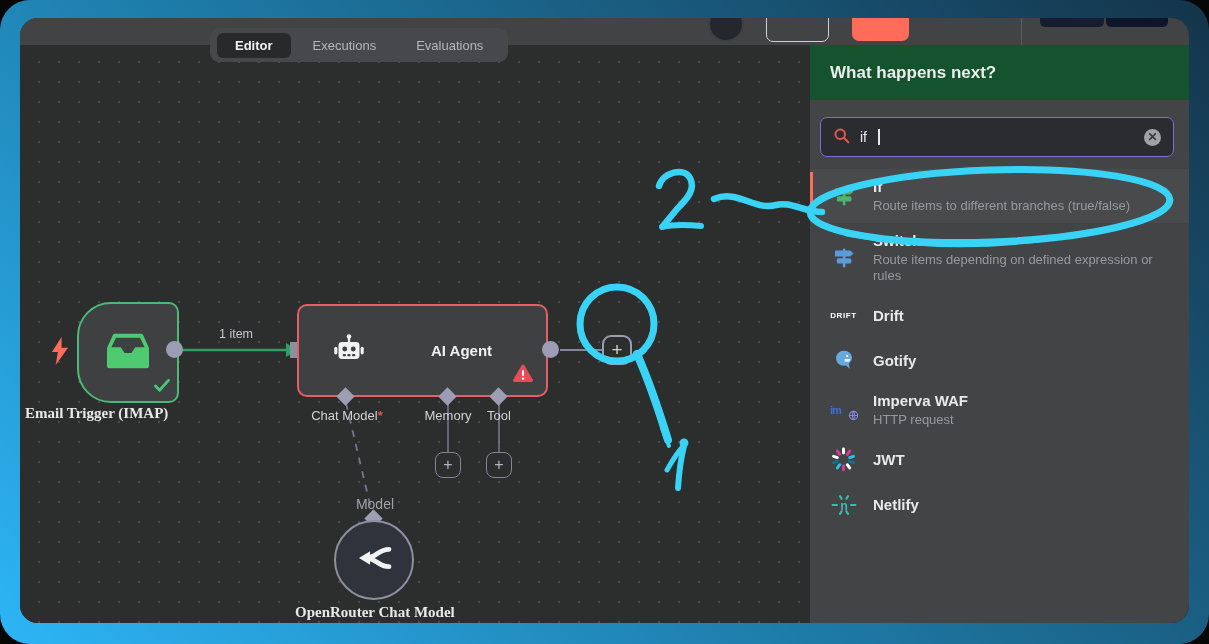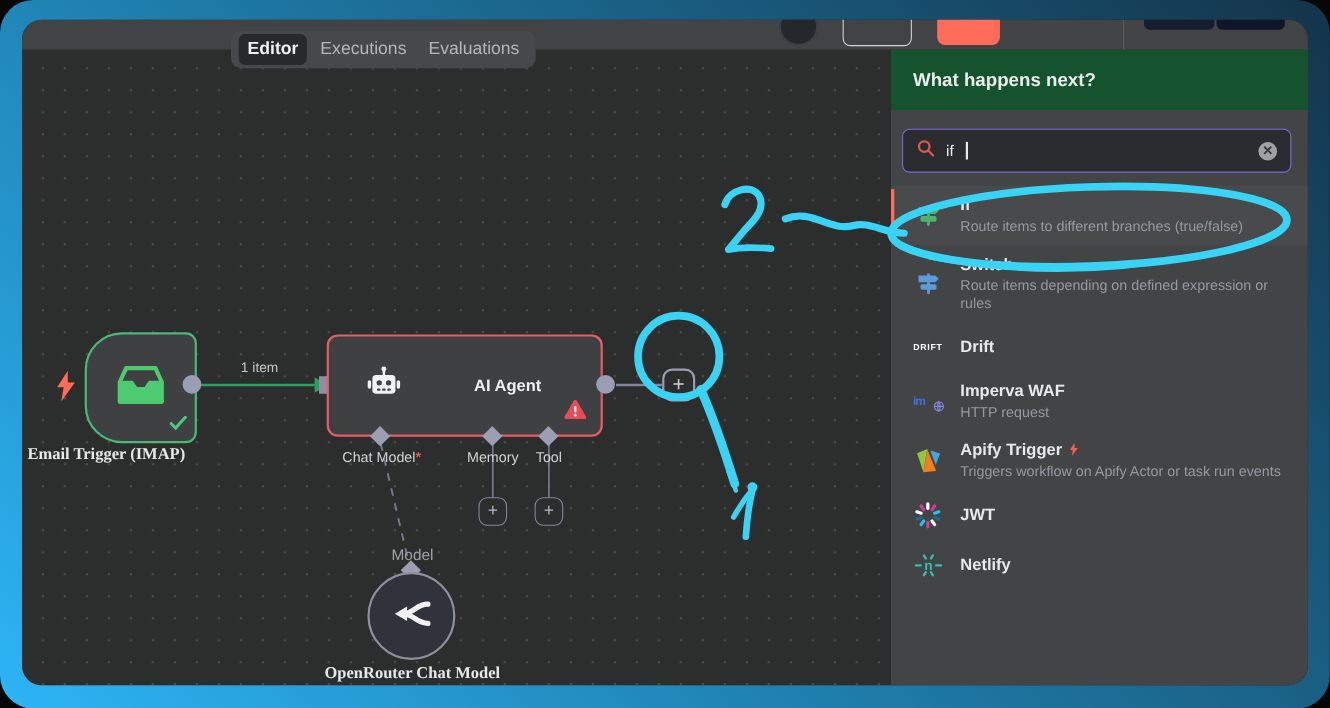--- a/index.html
+++ b/index.html
@@ -16,21 +16,21 @@
   .btn-outline{position:absolute;left:746px;top:-8px;width:61px;height:30px;border-radius:7px;
     border:1.6px solid #ced2d8;background:transparent;}
   .btn-primary{position:absolute;left:832px;top:-10px;width:57px;height:33px;border-radius:7px;
     background:#ff6d5a;}
   .topbar-divider{position:absolute;left:1001px;top:0;width:1px;height:27px;background:#5a5b5d;}
   .btn-dark-a{position:absolute;left:1020px;top:-15px;width:64px;height:24px;border-radius:5px;background:#161d2e;}
   .btn-dark-b{position:absolute;left:1086px;top:-15px;width:62px;height:24px;border-radius:5px;background:#10162a;}
   
   .tabstrip{position:absolute;left:190px;top:10px;height:34px;border-radius:9px;background:#47484b;
     display:flex;align-items:center;padding:0 7px;gap:4px;z-index:5;}
-  .tab{font-size:16px;color:#b5b6b9;padding:5px 8px;border-radius:6px;white-space:nowrap;cursor:pointer;}
+  .tab{font-size:13px;color:#b5b6b9;padding:5px 18px;border-radius:6px;white-space:nowrap;cursor:pointer;}
   .tab.active{background:#28292b;color:#f2f2f3;font-weight:bold;}
   
   .canvas{position:absolute;left:0;top:27px;right:0;bottom:0;background:#2c2d2d;
     background-image:radial-gradient(circle,#4b4b4b 1.1px,transparent 1.5px);
     background-size:20px 20px;background-position:9px 7px;}
   .wires{position:absolute;left:0;top:0;pointer-events:none;}
   .node-email{position:absolute;left:57px;top:257px;width:98px;height:97px;background:#3e4042;
     border:2px solid #4cb878;border-radius:34px 10px 10px 34px;display:flex;align-items:center;justify-content:center;}
   .node-email .check{position:absolute;right:7px;bottom:5px;}
   .node-agent{position:absolute;left:277px;top:259px;width:251px;height:93px;background:#3e4042;
@@ -240,48 +240,45 @@
           <div class="item">
             <span class="item-icon">
               <span class="drift-word">DRIFT</span>
             </span>
             <div>
               <div class="item-name">Drift</div>
             </div>
           </div>
           <div class="item">
             <span class="item-icon">
+              <svg width="26" height="26" viewBox="0 0 24 24">
+                <path fill="#66aadd" d="M12 2.6c4.2 0 7.3 2.7 7.3 6.4 0 2.3-1.1 4.1-2.8 5.2l.9 4.9-3.6-3c-.7.1-1.2.2-1.8.2-4.2 0-7.3-2.9-7.3-6.7S7.8 2.6 12 2.6z"></path>
+                <circle cx="14.9" cy="7.4" r="1" fill="#fff"></circle>
+                <path fill="#e9f2fa" d="M12.6 10.2h5.6l-1.5 2.4h-4.1z"></path>
+              </svg>
+            </span>
+            <div>
+              <div class="item-name">Gotify</div>
+            </div>
+          </div>
+          <div class="item">
+            <span class="item-icon">
               <span class="imp-wrap">
                 <span class="imp-text">im</span>
                 <span class="imp-globe"><svg width="11" height="11" viewBox="0 0 24 24">
                     <g stroke="#8186e0" stroke-width="2.4" fill="none">
                       <circle cx="12" cy="12" r="9"></circle>
                       <path d="M3 12h18M12 3c3.2 2.6 3.2 15.4 0 18-3.2-2.6-3.2-15.4 0-18z"></path>
                     </g>
                   </svg></span>
               </span>
             </span>
             <div>
               <div class="item-name">Imperva WAF</div>
               <div class="item-desc">HTTP request</div>
-            </div>
-          </div>
-          <div class="item">
-            <span class="item-icon">
-              <svg width="26" height="26" viewBox="0 0 24 24">
-                <polygon points="2.5,5.5 11,2 7.8,21.5" fill="#8fc740"></polygon>
-                <polygon points="11,2 18.5,20.5 7.8,21.5" fill="#ef7e1f"></polygon>
-                <polygon points="13.5,3.2 21.8,5.8 18.2,15.5" fill="#41a6dd"></polygon>
-              </svg>
-            </span>
-            <div>
-              <div class="item-name">Apify Trigger<span><svg width="12" height="13" viewBox="0 0 24 26" style="vertical-align:-1px;margin-left:4px">
-                    <path d="M13.5 1 5.5 14h5L9 25 19.5 10.5h-5.5z" fill="#ff5c4c"></path>
-                  </svg></span></div>
-              <div class="item-desc">Triggers workflow on Apify Actor or task run events</div>
             </div>
           </div>
           <div class="item">
             <span class="item-icon">
               <svg width="27" height="27" viewBox="0 0 24 24">
                 <rect x="10.7" y="1.4" width="2.6" height="6.2" rx="1.3" fill="#ffffff" transform="rotate(0 12 12)"></rect>
                 <rect x="10.7" y="1.4" width="2.6" height="6.2" rx="1.3" fill="#d63a97" transform="rotate(36 12 12)"></rect>
                 <rect x="10.7" y="1.4" width="2.6" height="6.2" rx="1.3" fill="#23c4f0" transform="rotate(72 12 12)"></rect>
                 <rect x="10.7" y="1.4" width="2.6" height="6.2" rx="1.3" fill="#11708f" transform="rotate(108 12 12)"></rect>
                 <rect x="10.7" y="1.4" width="2.6" height="6.2" rx="1.3" fill="#ffffff" transform="rotate(144 12 12)"></rect>

